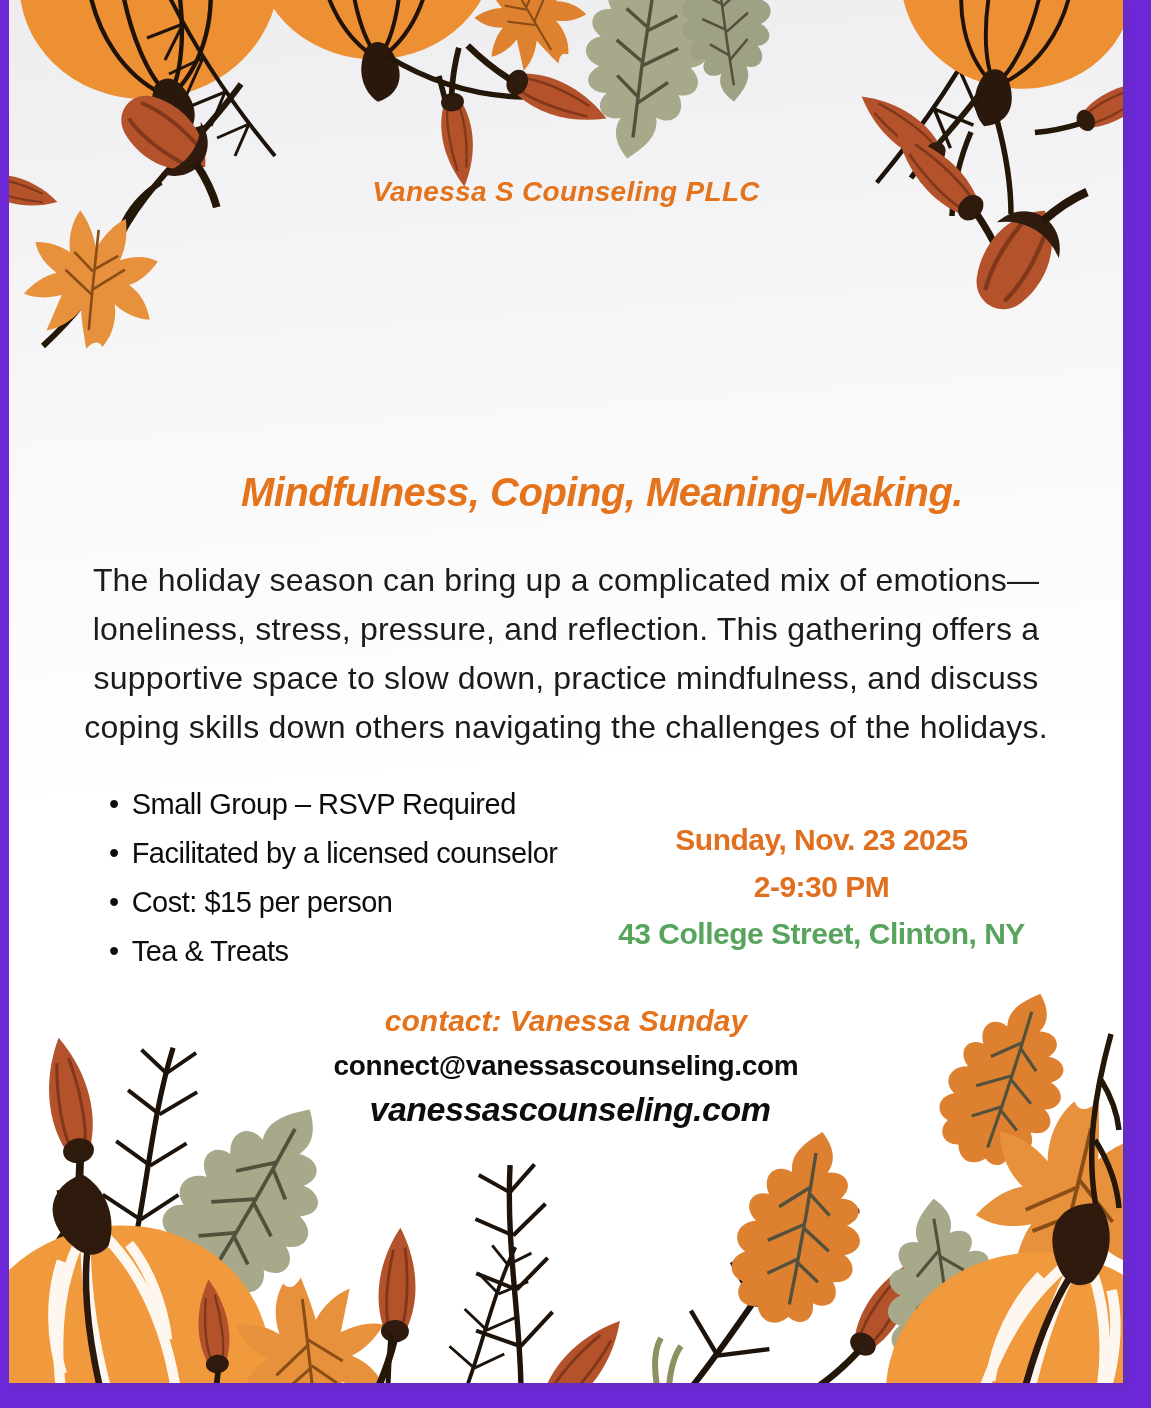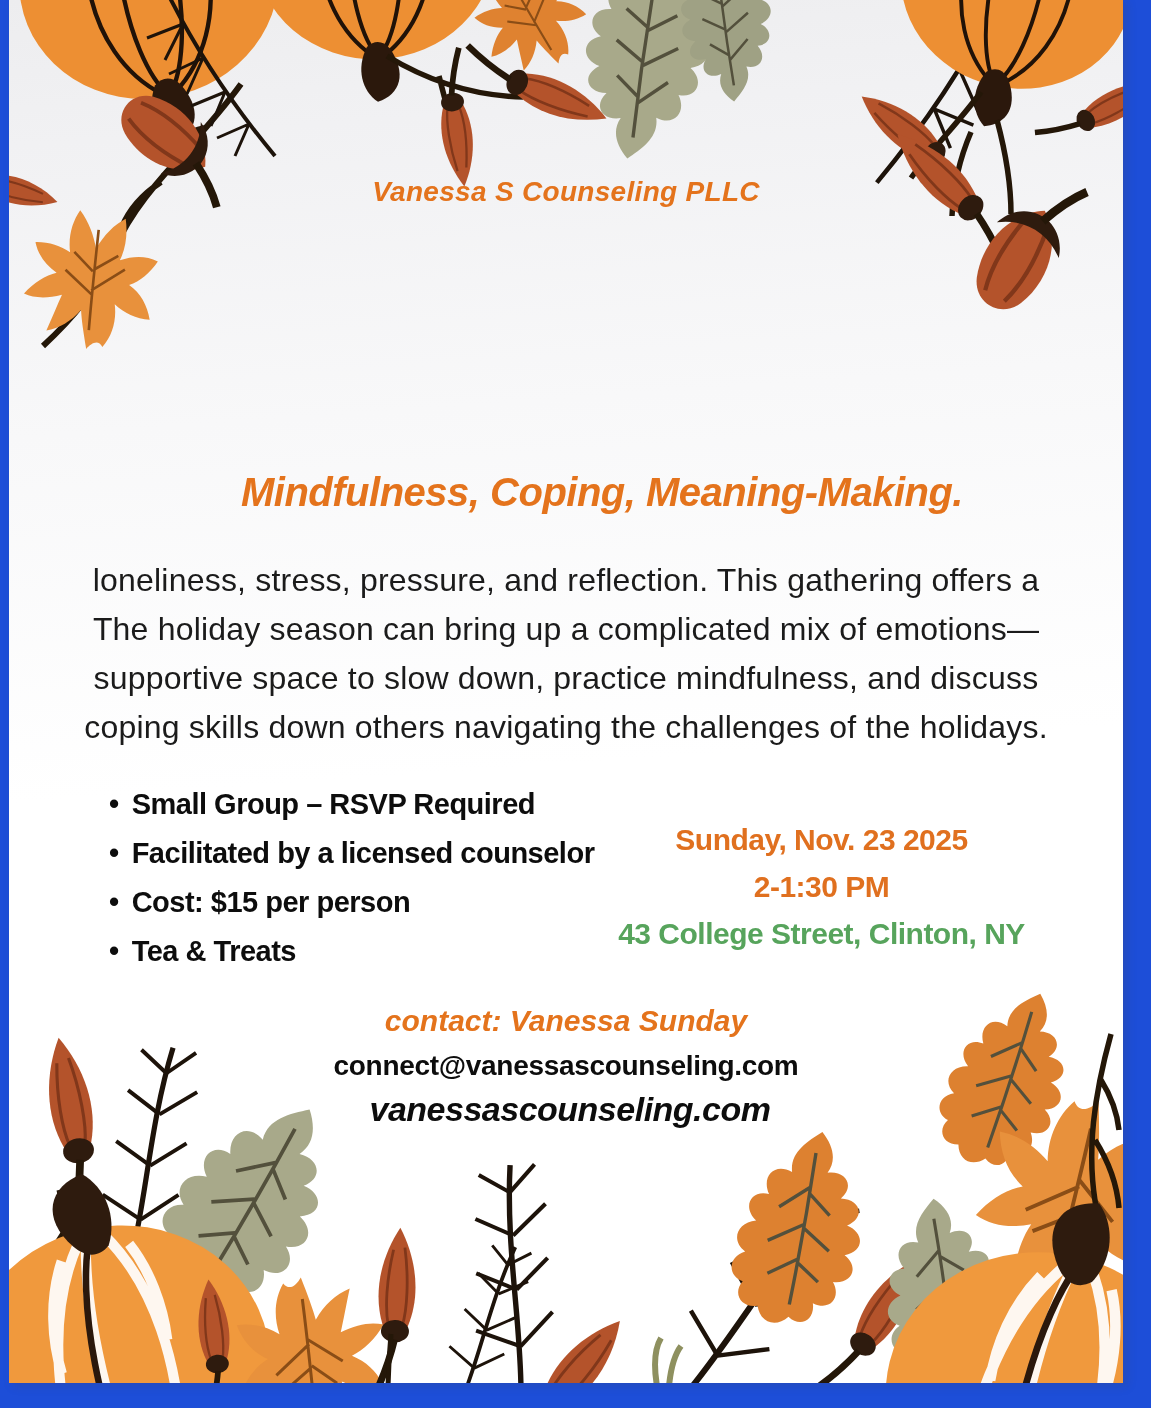--- a/index.html
+++ b/index.html
@@ -1,19 +1,19 @@
 <!DOCTYPE html>
 <html><head>
 <meta charset="utf-8">
 <style>
   html,body{margin:0;padding:0;}
   .page{
     position:relative;
     width:1151px;height:1408px;
-    background:#1d4ed8;
+    background:#6d28d9;
     overflow:hidden;
     font-family:"Liberation Sans",sans-serif;
   }
   .poster{
     position:absolute;left:9px;top:0;
     width:1114px;height:1383px;
     background:linear-gradient(176deg,#ededef 0%,#f1f1f3 10%,#f8f8f9 30%,#ffffff 55%,#ffffff 100%);
     box-shadow:4px 3px 9px rgba(70,70,80,.22);
     overflow:hidden;
   }
@@ -40,21 +40,21 @@
   }
   .description{
     position:absolute;top:556px;left:0;width:100%;
     text-align:center;
     font-size:32px;line-height:49px;
     color:#1b1b1b;letter-spacing:.2px;
   }
   .bullets{
     position:absolute;left:100px;top:780px;
     list-style:none;margin:0;padding:0;
-    font-size:29px;font-weight:bold;line-height:49px;
+    font-size:29px;font-weight:normal;line-height:49px;
     letter-spacing:-.5px;color:#0d0d0d;
   }
   .bullets li{display:flex;align-items:baseline;}
   .bullets li::before{content:"•";margin-right:13px;font-size:29px;}
   .event{
     position:absolute;left:585px;top:816px;width:455px;
     text-align:center;
     font-size:30px;font-weight:bold;line-height:47px;
     letter-spacing:-.5px;
   }
@@ -185,22 +185,22 @@
       </g>
     </svg>
 
     <div class="content">
       <div class="brand">Vanessa S Counseling PLLC</div>
 
 
       <div class="subtitle">Mindfulness, Coping, Meaning-Making.</div>
 
       <div class="description">
+        <div>The holiday season can bring up a complicated mix of emotions—</div>
         <div>loneliness, stress, pressure, and reflection. This gathering offers a</div>
-        <div>The holiday season can bring up a complicated mix of emotions—</div>
         <div>supportive space to slow down, practice mindfulness, and discuss</div>
         <div>coping skills down others navigating the challenges of the holidays.</div>
       </div>
 
       <ul class="bullets">
         <li>
             <span>Small Group – RSVP Required</span>
           </li>
         <li>
             <span>Facilitated by a licensed counselor</span>
@@ -208,21 +208,21 @@
         <li>
             <span>Cost: $15 per person</span>
           </li>
         <li>
             <span>Tea &amp; Treats</span>
           </li>
       </ul>
 
       <div class="event">
         <div class="date">Sunday, Nov. 23 2025</div>
-        <div class="time">2-1:30 PM</div>
+        <div class="time">2-9:30 PM</div>
         <div class="address">43 College Street, Clinton, NY</div>
       </div>
 
       <div class="contact-label">contact: Vanessa Sunday</div>
       <div class="contact-email">connect@vanessascounseling.com</div>
       <div class="contact-website">vanessascounseling.com</div>
     </div>
 
   </div>
 </div>

